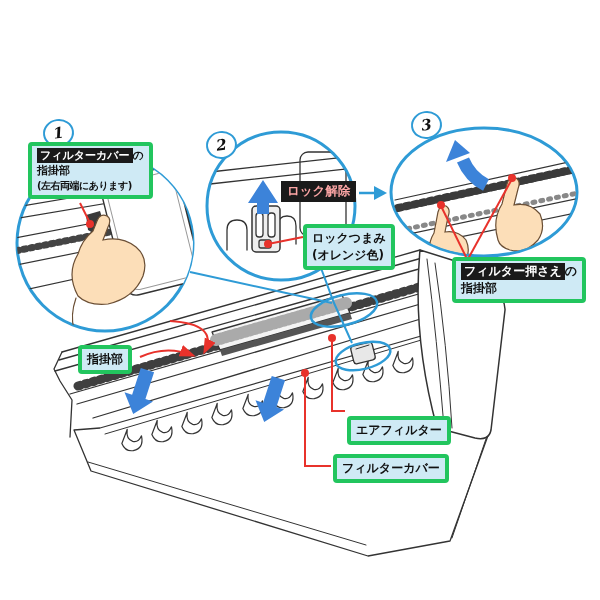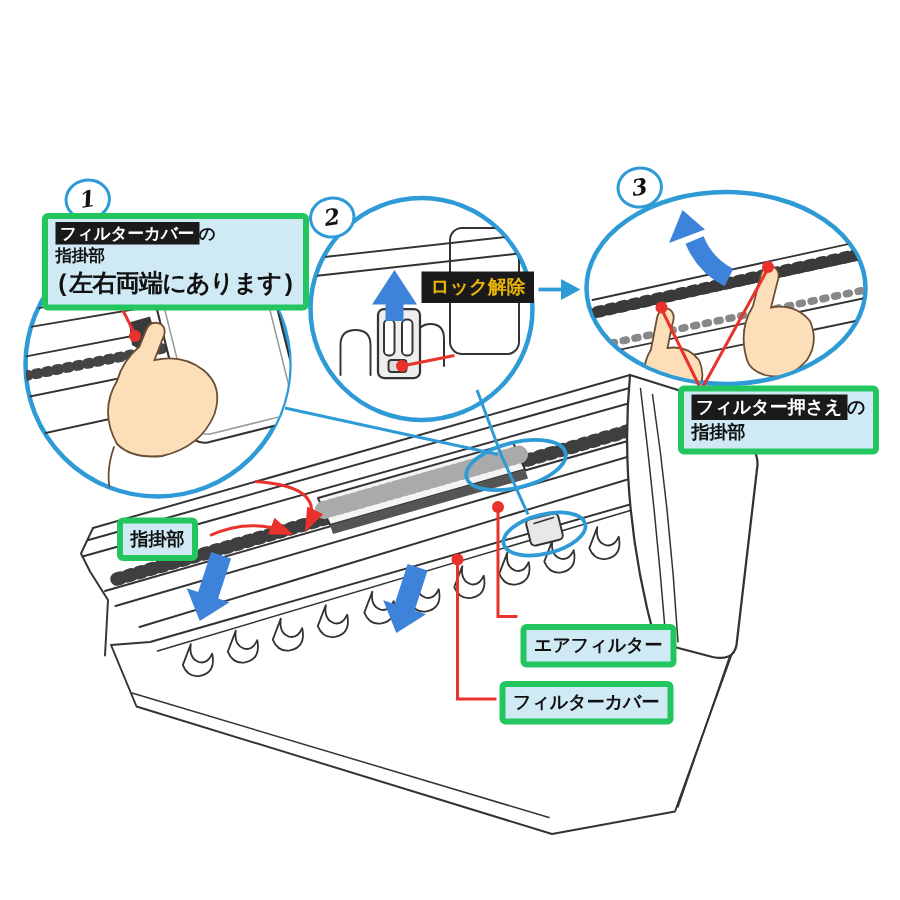--- a/index.html
+++ b/index.html
@@ -7,23 +7,23 @@
          font-family:"DejaVu Sans",sans-serif;}
   #art{position:absolute;left:0;top:0;z-index:10;}
   .label-box{position:absolute;background:#cfeaf5;border:4px solid #22c55e;border-radius:4px;
              font-weight:bold;font-size:12px;line-height:1.4;color:#111;padding:2px 5px;
              box-sizing:border-box;white-space:nowrap;z-index:30;}
   .chip{background:#1a1a1a;color:#fff;padding:0 3px;display:inline-block;}
   .badge{position:absolute;width:27px;height:24px;border:2px solid #2e9bd6;border-radius:50%;
          background:#fff;display:flex;align-items:center;justify-content:center;
          font-family:"DejaVu Serif",serif;font-style:italic;font-weight:bold;font-size:15px;
          color:#111;transform:rotate(-8deg);z-index:30;}
-  .black-box{position:absolute;background:#1a1a1a;color:#eab308;font-weight:bold;font-size:12.5px;
+  .black-box{position:absolute;background:#1a1a1a;color:#fca5a5;font-weight:bold;font-size:12.5px;
              padding:2px 6px;z-index:30;white-space:nowrap;}
-  .small-line{font-size:16px;letter-spacing:-0.5px;font-family:Liberation Mono, monospace;}
+  .small-line{font-size:10px;letter-spacing:-0.5px;}
 </style>
 </head>
 <body>
 
 <div id="stage">
 
   <svg id="art" width="600" height="600" viewBox="0 0 600 600">
     <defs>
       <marker id="rh" orient="auto" markerWidth="9" markerHeight="8" refX="6" refY="3">
         <path d="M0,0 L8,3 L0,6 Z" fill="#e8322b"></path>
@@ -188,20 +188,24 @@
       <span class="chip">フィルターカバー</span><span>の</span>
     </div>
     <div>指掛部</div>
     <div class="small-line">(左右両端にあります)</div>
   </div>
 
   <div class="black-box" style="left:281px;top:181px;">
     <span>ロック解除</span>
   </div>
 
+  <div class="label-box" style="left:303px;top:224px;">
+    <div>ロックつまみ</div>
+    <div>(オレンジ色)</div>
+  </div>
 
   <div class="label-box" style="left:452px;top:257px;">
     <div>
       <span class="chip">フィルター押さえ</span><span>の</span>
     </div>
     <div>指掛部</div>
   </div>
 
 
   <div class="label-box" style="left:78px;top:345px;">

